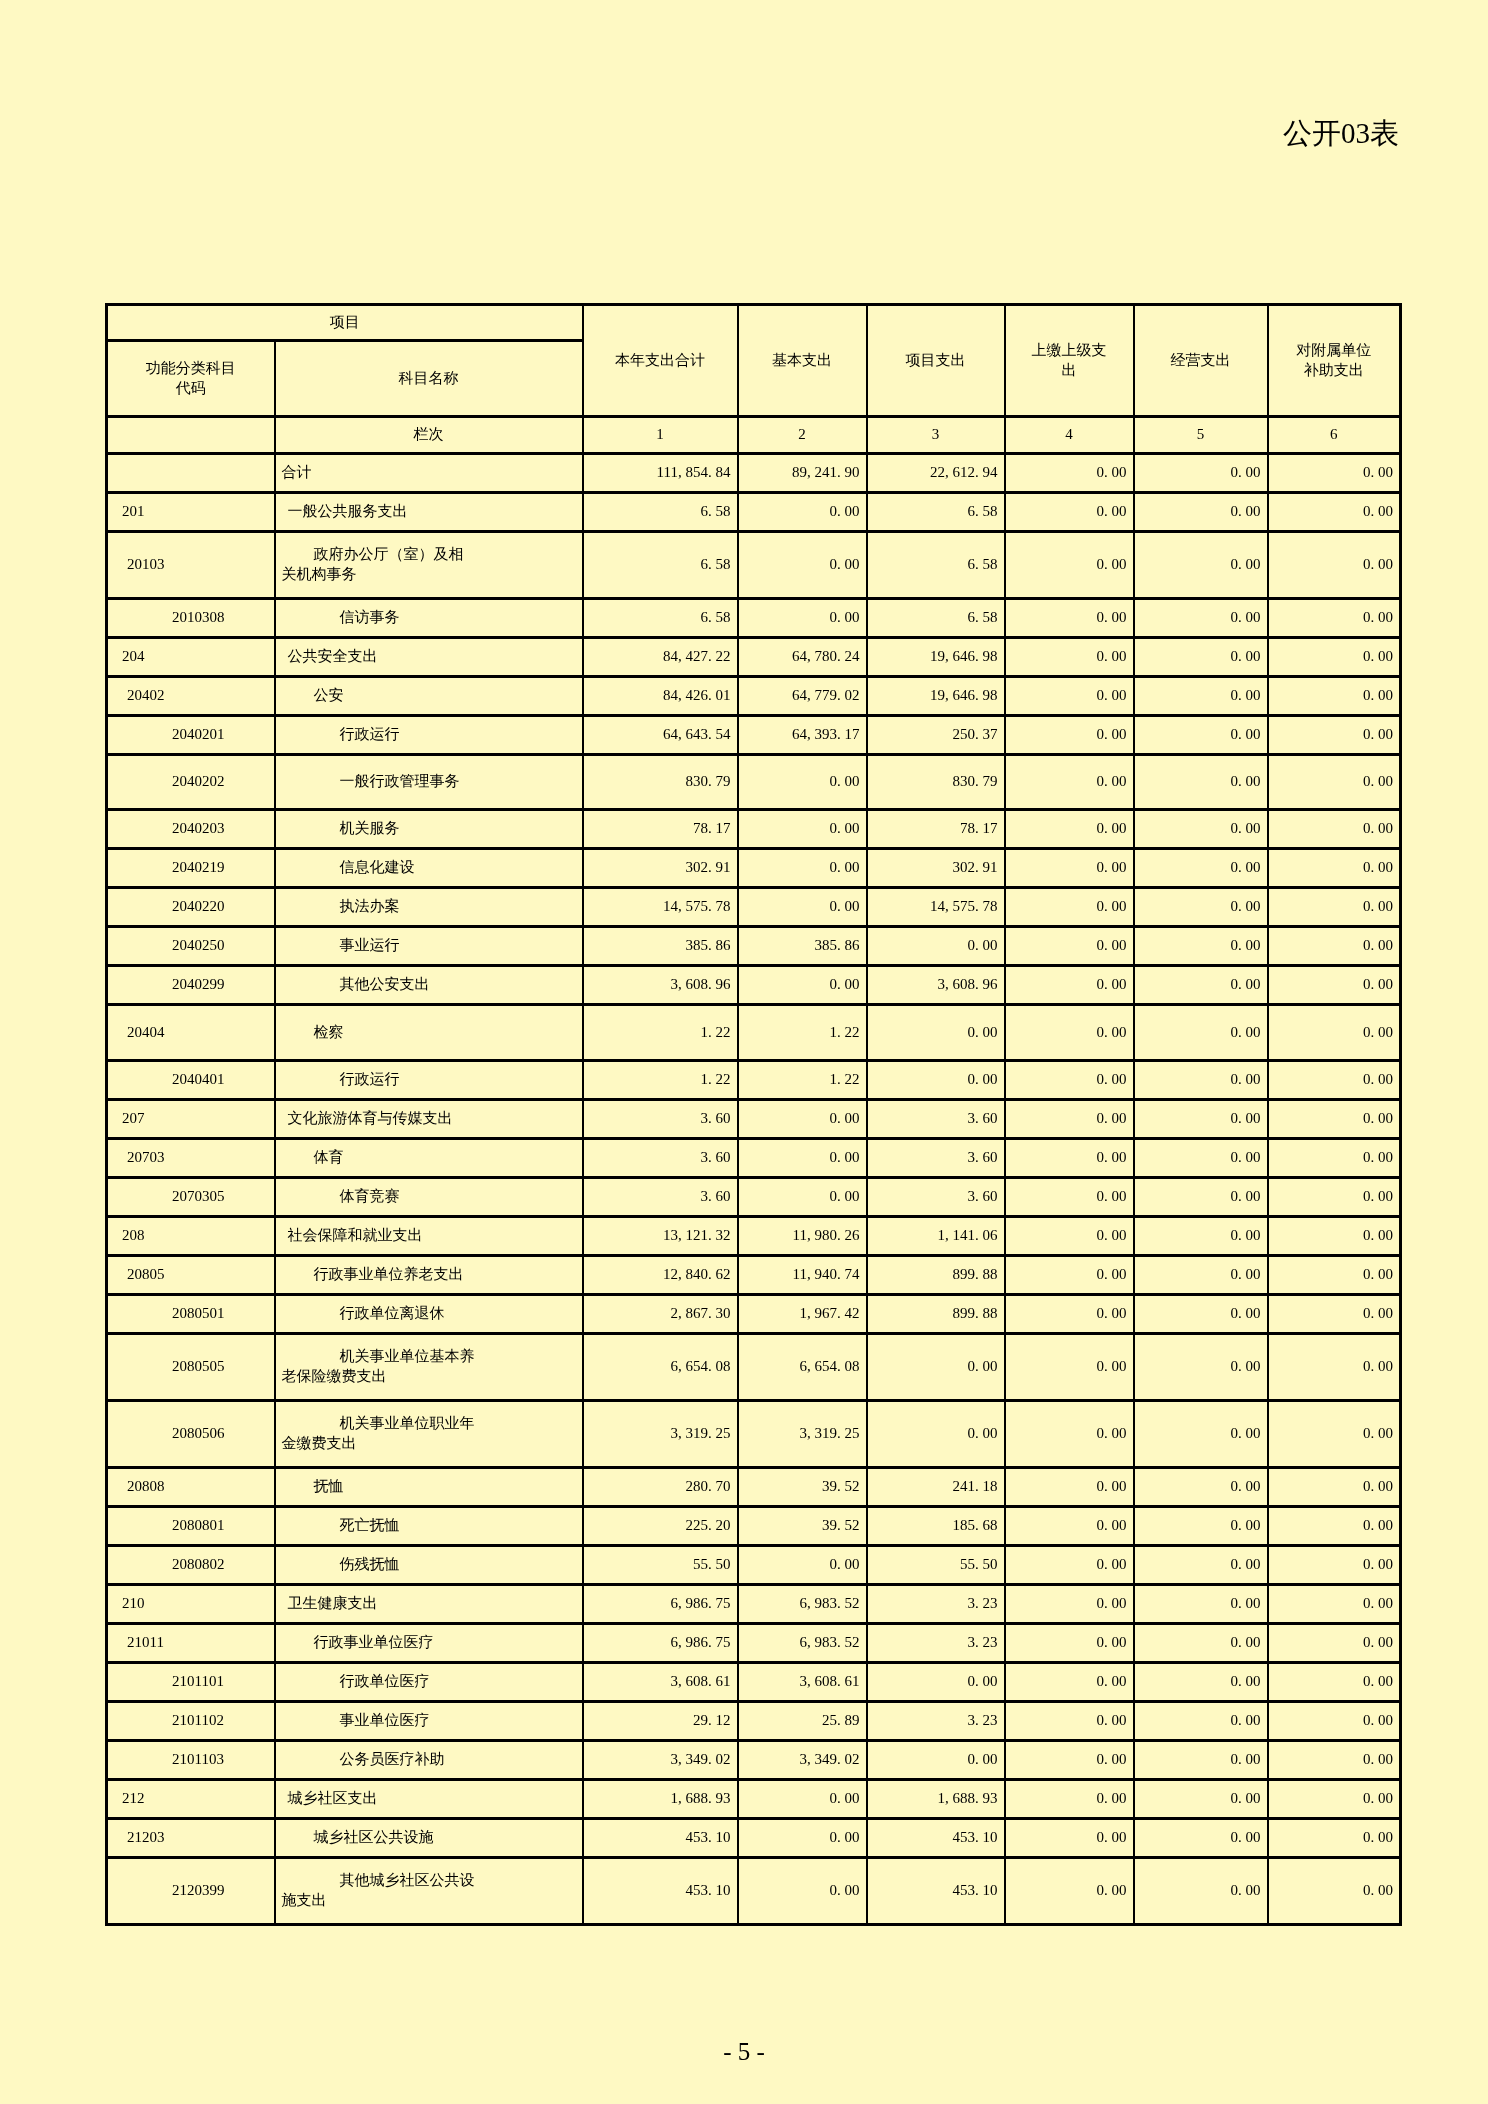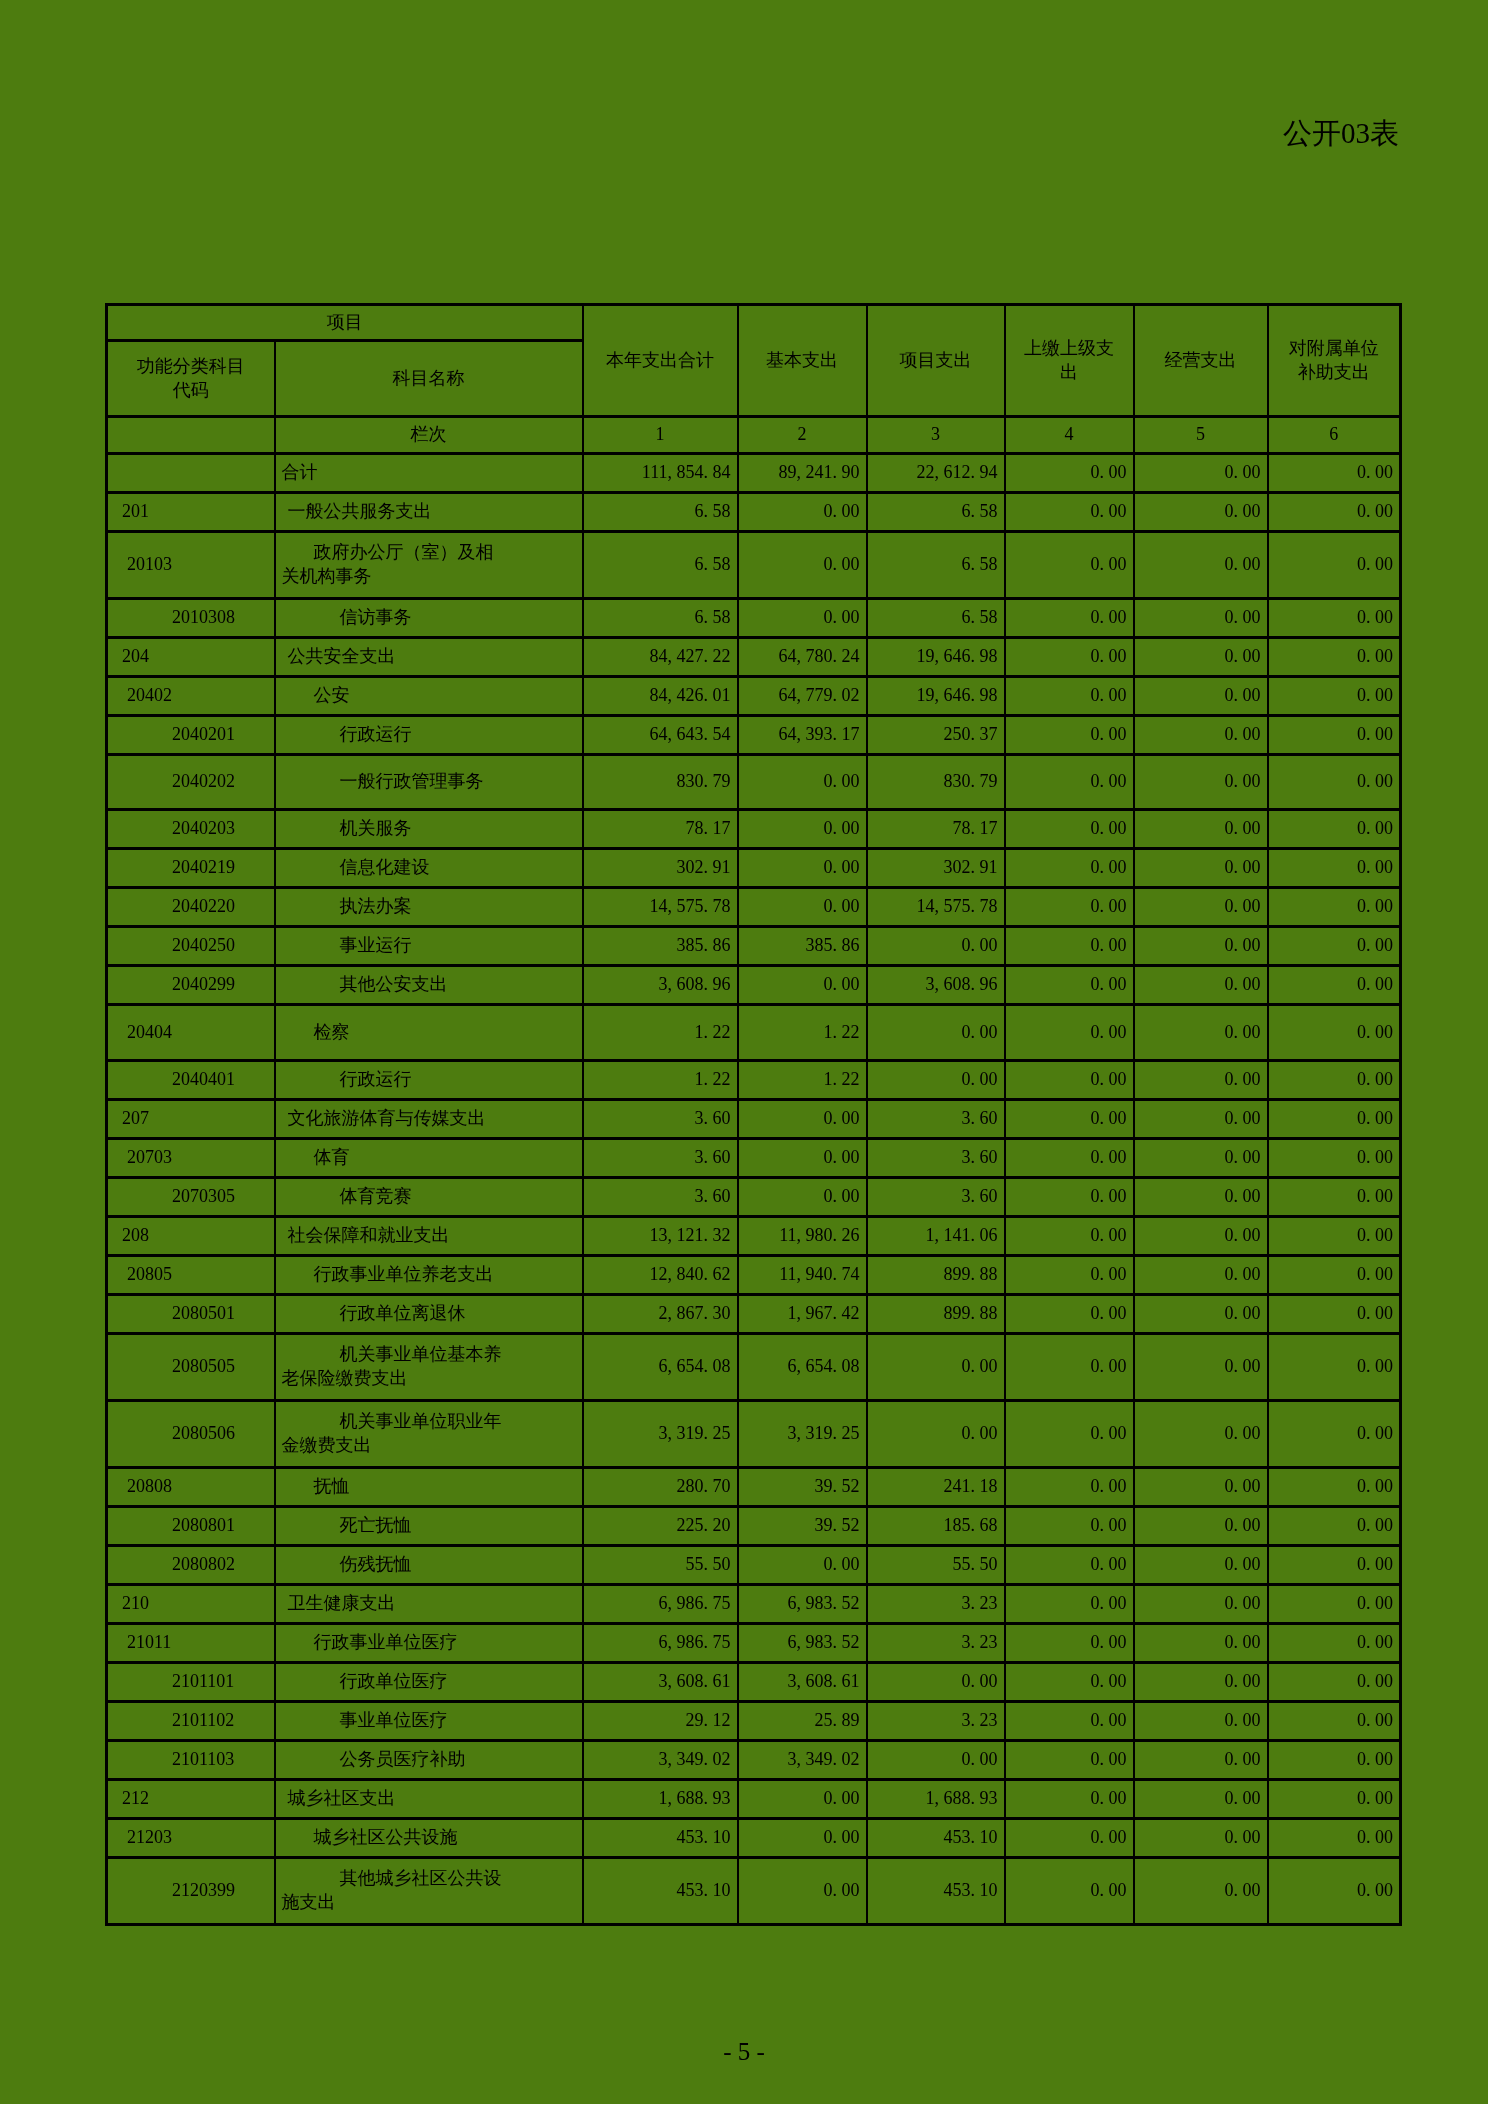--- a/index.html
+++ b/index.html
@@ -1,41 +1,41 @@
 <!DOCTYPE html>
 <html><head>
 <meta charset="utf-8">
 <style>
   html,body{margin:0;padding:0;background:#ffffff;}
   body{
     width:1488px;height:2104px;
     font-family:"Liberation Serif","DejaVu Serif",serif;
     color:#000;
   }
-  .page{position:relative;width:1488px;height:2104px;background:#4d7c0f;overflow:hidden;}
+  .page{position:relative;width:1488px;height:2104px;background:#fef9c3;overflow:hidden;}
 
   .form-label{
     position:absolute;top:116px;right:89px;
     font-size:29px;line-height:1.2;
   }
   .doc-title{
     position:absolute;top:194px;left:105px;width:1294px;
     text-align:center;font-size:32px;font-weight:bold;letter-spacing:2px;
   }
   .meta-line{
     position:absolute;top:254px;left:105px;width:1294px;
     display:flex;justify-content:space-between;align-items:flex-end;
     font-size:27px;
   }
 
   table.fin{
     position:absolute;top:303px;left:105px;
     width:1294px;table-layout:fixed;
     border-collapse:collapse;
-    font-size:18px;line-height:1.32;
+    font-size:15px;line-height:1.32;
   }
   table.fin{border:3px solid #000;}
   .fin th,.fin td{
     border-left:2px solid #000;border-right:2px solid #000;
     border-top:3px solid #000;border-bottom:3px solid #000;
     padding:1px 6px;
     font-weight:normal;
     overflow:hidden;
     vertical-align:middle;
   }

